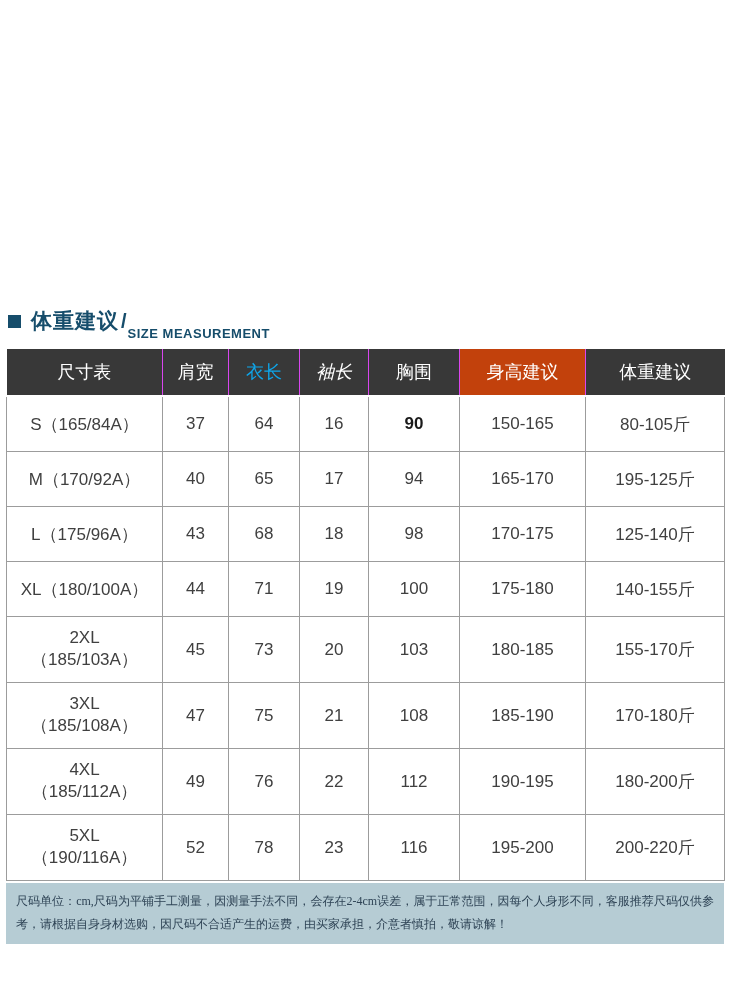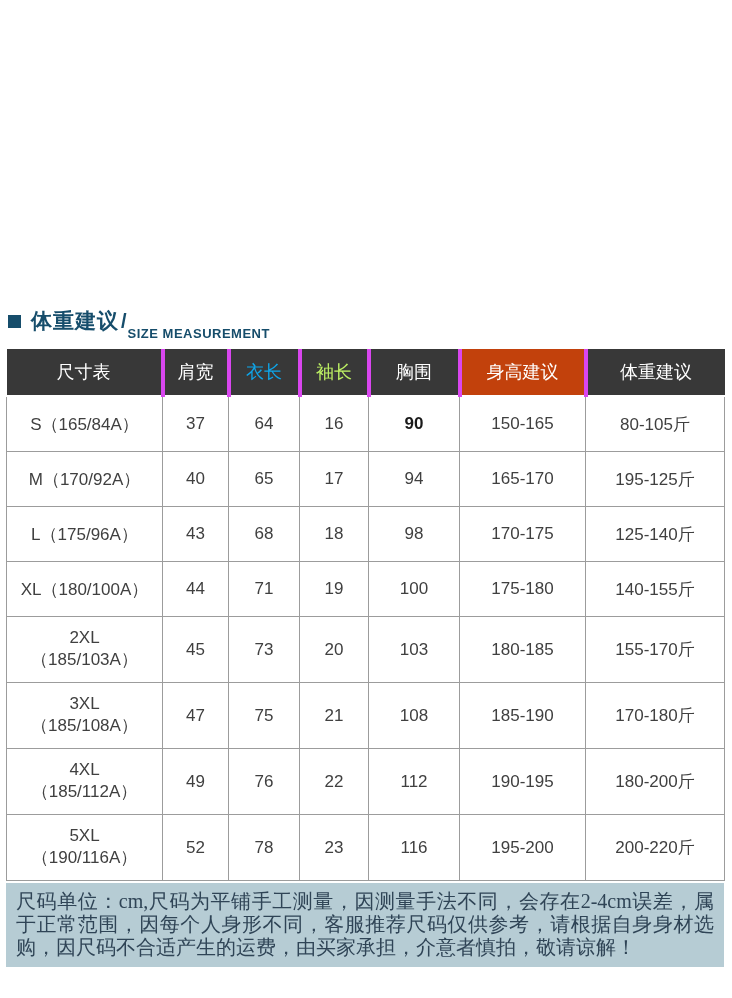--- a/index.html
+++ b/index.html
@@ -56,41 +56,41 @@
     border-collapse: collapse;
     table-layout: fixed;
   }
   table.size-table th {
     height: 44px;
     color: #ffffff;
     font-size: 18px;
     font-weight: normal;
     text-align: center;
     vertical-align: middle;
-    border-right: 4px solid #d946ef;
+    border-right: 1px solid #d946ef;
     border-bottom: 2px solid #ffffff;
   }
   table.size-table th:last-child { border-right: none; }
   table.size-table td {
     height: 32px;
     font-size: 17px;
     color: #404040;
     text-align: center;
     vertical-align: middle;
     border: 1px solid #9c9c9c;
     background: #ffffff;
     padding: 11px;
   }
   table.size-table td.bold { font-weight: bold; color: #1a1a1a; }
   .note-box {
     width: 698px;
     margin-top: 2px;
     padding: 7px 10px 8px 10px;
     font-family: "Liberation Serif", "DejaVu Serif", serif;
-    font-size: 20px;
+    font-size: 12px;
     line-height: 23px;
     text-align: justify;
   }
 </style>
 </head>
 <body>
 
 <div class="page">
   <div class="content">
 
@@ -109,21 +109,21 @@
           <col style="width: 69px;">
           <col style="width: 91px;">
           <col style="width: 126px;">
           <col style="width: 139px;">
         </colgroup>
       <thead>
         <tr>
             <th style="background: rgb(56, 56, 56); color: rgb(255, 255, 255);">尺寸表</th>
             <th style="background: rgb(56, 56, 56); color: rgb(255, 255, 255);">肩宽</th>
             <th style="background: rgb(56, 56, 56); color: #0ea5e9;">衣长</th>
-            <th style="background: rgb(56, 56, 56); color: #bef264;">袖长</th>
+            <th style="background: rgb(56, 56, 56); color: #ffffff; font-style: italic;">袖长</th>
             <th style="background: rgb(56, 56, 56); color: rgb(255, 255, 255);">胸围</th>
             <th style="background: #c2410c; color: rgb(255, 255, 255);">身高建议</th>
             <th style="background: rgb(56, 56, 56); color: rgb(255, 255, 255);">体重建议</th>
           </tr>
       </thead>
       <tbody>
           <tr>
             <td>S（165/84A）</td>
             <td>37</td>
             <td>64</td>

